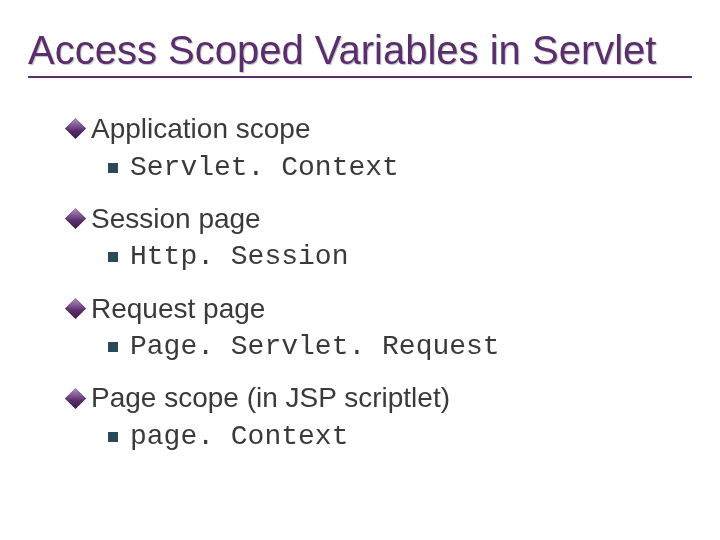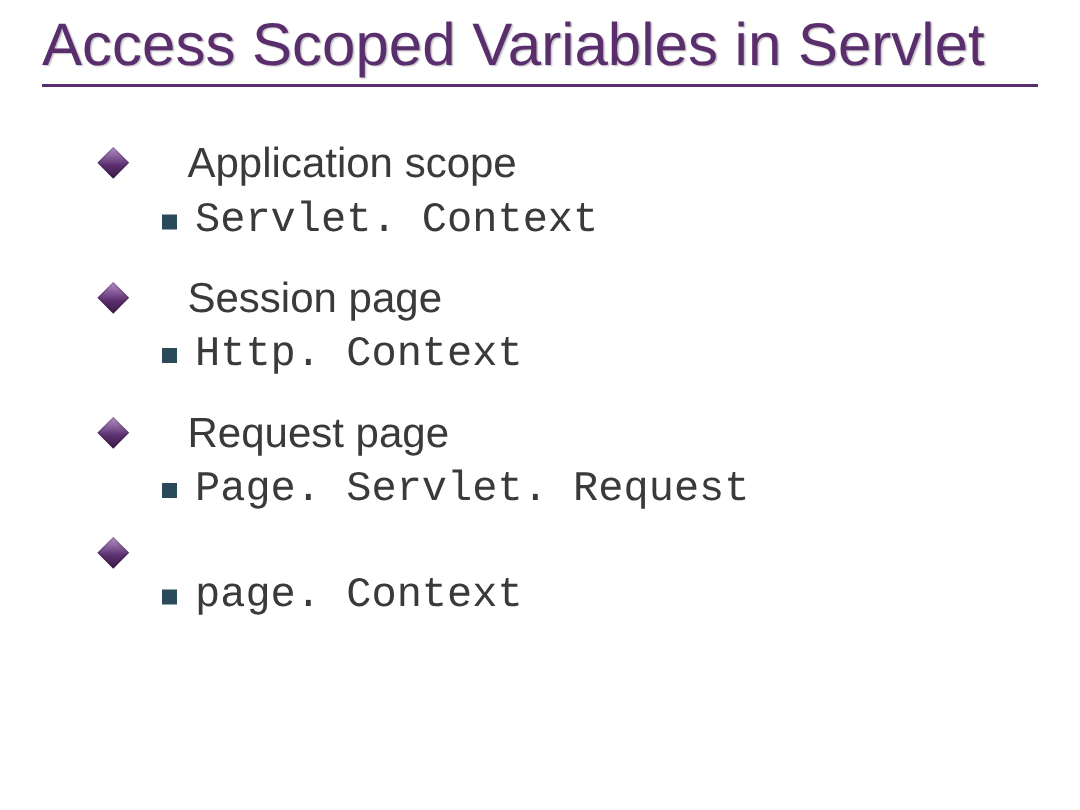--- a/index.html
+++ b/index.html
@@ -10,20 +10,21 @@
     background: #ffffff;
     font-family: Verdana, Geneva, sans-serif;
     overflow: hidden;
   }
   .slide {
     position: relative;
     width: 720px;
     height: 432px;
     box-sizing: border-box;
     padding: 8px 28px 0 28px;
+    margin-top: 20px;
   }
   .title {
     font-family: Verdana, Geneva, sans-serif;
     font-size: 40px;
     line-height: 1.1;
     color: #5a2d6d;
     text-shadow: 1px 1px 1px rgba(0,0,0,0.25);
     margin: 0 0 4px 0;
     font-weight: 400;
     letter-spacing: 0px;
@@ -34,21 +35,20 @@
     width: 100%;
     margin-bottom: 34px;
   }
   .content {
     padding-left: 40px;
   }
   .top-item {
     display: flex;
     align-items: center;
     margin-bottom: 6px;
-    gap: 34px;
   }
   .diamond-bullet {
     width: 15px;
     height: 15px;
     flex: 0 0 15px;
     margin-right: 8px;
     position: relative;
     transform: rotate(45deg);
     background: linear-gradient(135deg, #b893c9 0%, #5a2d6d 60%, #3a1d47 100%);
     box-shadow: 0 0 0 1px rgba(0,0,0,0.15) inset;
@@ -99,34 +99,35 @@
       <div class="square-bullet"></div>
       <div class="sub-text">Servlet. Context</div>
     </div>
 
     <div class="top-item">
       <div class="diamond-bullet"></div>
       <div class="top-text">Session page</div>
     </div>
     <div class="sub-item">
       <div class="square-bullet"></div>
-      <div class="sub-text">Http. Context</div>
+      <div class="sub-text">Http. Session</div>
     </div>
 
     <div class="top-item">
       <div class="diamond-bullet"></div>
       <div class="top-text">Request page</div>
     </div>
     <div class="sub-item">
       <div class="square-bullet"></div>
       <div class="sub-text">Page. Servlet. Request</div>
     </div>
 
     <div class="top-item">
       <div class="diamond-bullet"></div>
+      <div class="top-text">Page scope (in JSP scriptlet)</div>
     </div>
     <div class="sub-item last">
       <div class="square-bullet"></div>
       <div class="sub-text">page. Context</div>
     </div>
 
   </div>
 </div>
 
 </body></html>

